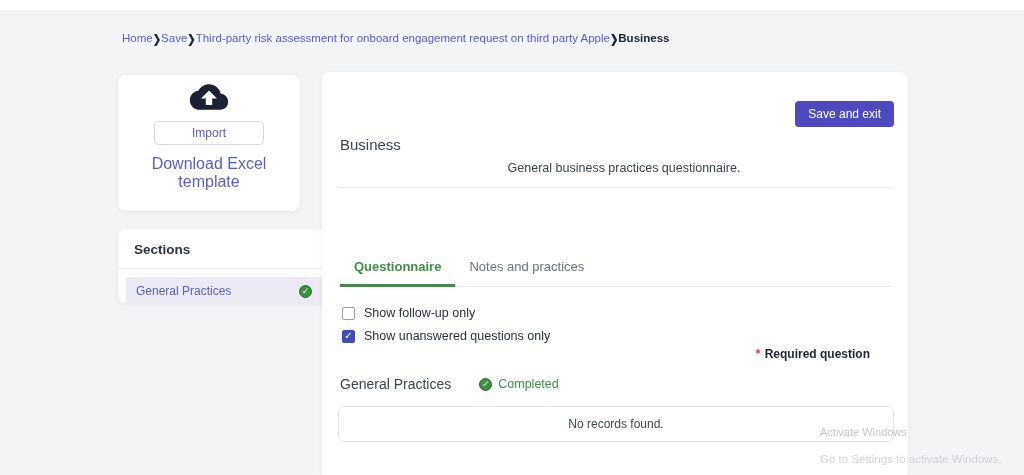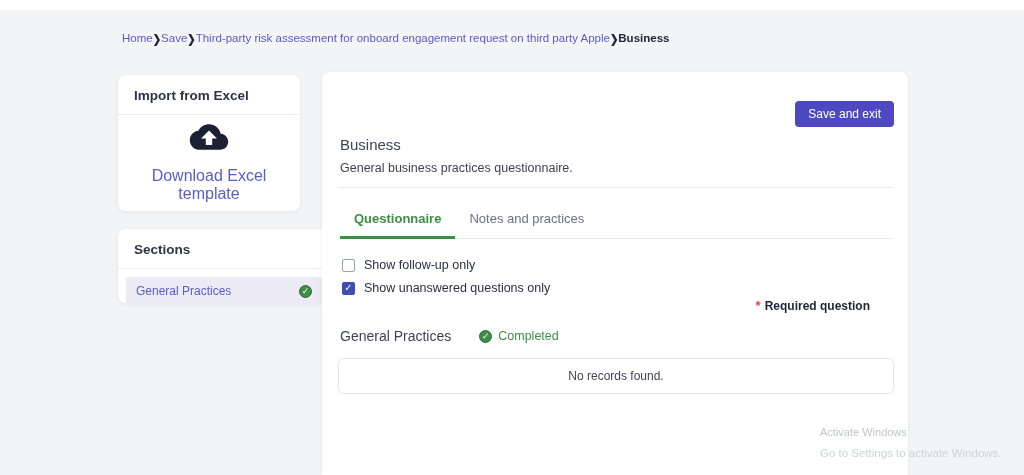--- a/index.html
+++ b/index.html
@@ -65,29 +65,29 @@
   .main-card {
     left: 322px; top: 72px; width: 586px; height: 403px;
     border-radius: 8px 8px 0 0;
   }
   .save-row { display: flex; justify-content: flex-end; padding: 29px 14px 0 0; }
   .save-btn {
     background: #4f49c1; color: #fff; border: none; border-radius: 4px;
     font-size: 12px; font-family: inherit; padding: 6px 13px; cursor: pointer;
   }
   .main-title { margin: 9px 0 0 18px; font-size: 15px; color: #3d4254; font-weight: 400; }
-  .main-subtitle { margin: 8px 0 0 18px; font-size: 12.5px; color: #3d4254; }
+  .main-subtitle { margin: 8px 0 0 18px; font-size: 12.5px; color: #3d4254; text-align: center; }
   .divider { margin: 12px 16px 0 16px; border-bottom: 1px solid #e8e9eb; }
   .tabs-row {
     margin: 16px 16px 0 18px;
     display: flex; border-bottom: 1px solid #e8e9eb;
   }
   .tab {
     padding: 7px 14px 10px 14px; font-size: 13px; color: #6b7280;
-    cursor: pointer; margin-bottom: -1px;
+    cursor: pointer; margin-bottom: -1px; margin-top: 48px;
   }
   .tab.active {
     color: #3d8f44; font-weight: 600; border-bottom: 3px solid #3d8f44;
   }
   .filter-row {
     margin: 0 0 0 20px; display: flex; align-items: center; gap: 9px;
     font-size: 12.5px; color: #2a3040; cursor: pointer;
   }
   .filter-row.first { margin-top: 19px; }
   .filter-row.second { margin-top: 9px; }
@@ -115,45 +115,45 @@
   }
   .empty-box {
     margin: 14px 14px 0 16px; height: 36px;
     border: 1px solid #e3e5e8; border-radius: 6px;
     display: flex; align-items: center; justify-content: center;
     font-size: 12px; color: #3f4654;
   }
   
   .watermark { position: absolute; left: 820px; top: 426px; text-align: left; pointer-events: none; }
   .watermark-line1 { font-size: 11px; color: #c2c5ca; }
-  .watermark-line2 { font-size: 11.5px; color: #cfd2d6; margin-top: 9px; text-align: center; }
+  .watermark-line2 { font-size: 11.5px; color: #cfd2d6; margin-top: 15px; text-align: center; }
 </style>
 </head>
 <body>
 
 <div class="top-strip"></div>
 
 <nav class="breadcrumb">
   <a class="crumb-link">Home</a>
   <span class="crumb-sep">❯</span>
   <a class="crumb-link">Save</a>
   <span class="crumb-sep">❯</span>
   <a class="crumb-link">Third-party risk assessment for onboard engagement request on third party Apple</a>
   <span class="crumb-sep">❯</span>
   <span class="crumb-current">Business</span>
 </nav>
 
 <section class="card import-card">
-  <div class="card-header">Import from Excel</div>
   <div class="import-body">
     <span class="cloud-icon">
       <svg width="40" height="32" viewBox="0 0 24 20" aria-hidden="true">
         <path fill="#1b2032" d="M19.35 8.04C18.67 4.59 15.64 2 12 2 9.11 2 6.6 3.64 5.35 6.04 2.34 6.36 0 8.91 0 12c0 3.31 2.69 6 6 6h13c2.76 0 5-2.24 5-5 0-2.64-2.05-4.78-4.65-4.96zM14 11v4h-4v-4H7l5-5 5 5h-3z"></path>
       </svg>
     </span>
+    <button class="import-btn">Import</button>
     <a class="download-link">Download Excel template</a>
   </div>
 </section>
 
 <section class="card sections-card">
   <div class="card-header">Sections</div>
   <div class="section-item">
     <span>General Practices</span>
     <span class="check-circle">✓</span>
   </div>

